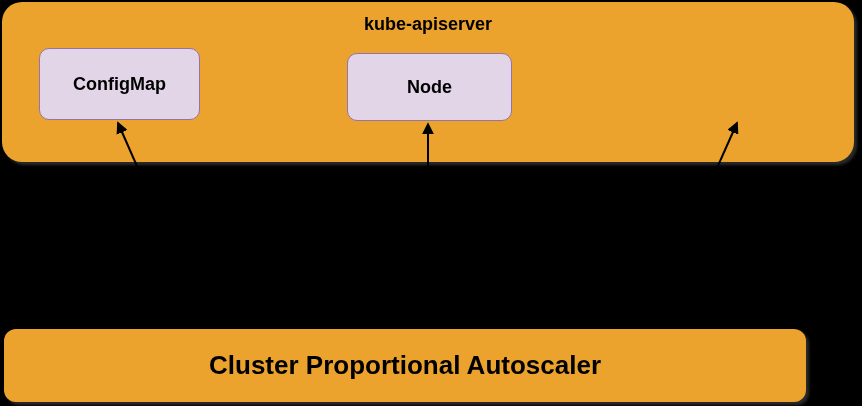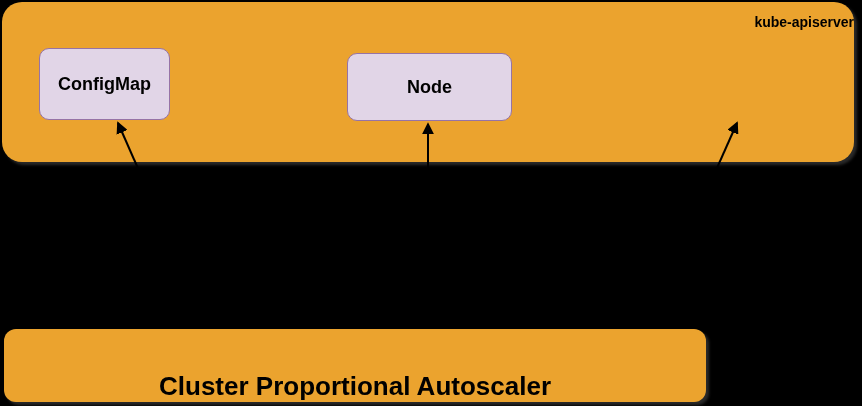--- a/index.html
+++ b/index.html
@@ -23,63 +23,63 @@
     height: 160px;
     background: #EBA32E;
     border-radius: 20px;
     box-shadow: 3px 3px 3px rgba(120,120,120,0.35);
   }
   .apiserver-title {
     position: absolute;
     left: 0;
     top: 12px;
     width: 100%;
-    text-align: right;
-    font-size: 14px;
+    text-align: center;
+    font-size: 18px;
     font-weight: bold;
     color: #000000;
   }
   .resource-box {
     position: absolute;
     background: #E1D5E7;
     border: 1px solid #9673A6;
     border-radius: 10px;
     display: flex;
     align-items: center;
     justify-content: center;
     font-size: 18px;
     font-weight: bold;
     color: #000000;
     box-sizing: border-box;
   }
-  .resource-configmap { left: 37px;  top: 46px; width: 131px; height: 72px; align-items: center; }
+  .resource-configmap { left: 37px;  top: 46px; width: 161px; height: 72px; align-items: center; }
   .resource-node      { left: 345px; top: 51px; width: 165px; height: 68px; }
   .resource-deploy    { left: 658px; top: 50px; width: 162px; height: 70px; }
   .arrows-layer {
     position: absolute;
     left: 0;
     top: 0;
     width: 862px;
     height: 406px;
     pointer-events: none;
   }
   .arrows-layer line {
     stroke: #000000;
     stroke-width: 2;
   }
   .autoscaler-bar {
     position: absolute;
     left: 4px;
     top: 329px;
-    width: 702px;
+    width: 802px;
     height: 73px;
     background: #EBA32E;
     border-radius: 12px;
     display: flex;
-    align-items: flex-end;
+    align-items: center;
     justify-content: center;
     font-size: 26px;
     font-weight: bold;
     color: #000000;
     box-shadow: 3px 3px 3px rgba(120,120,120,0.35);
   }
 </style>
 </head>
 <body>
 

